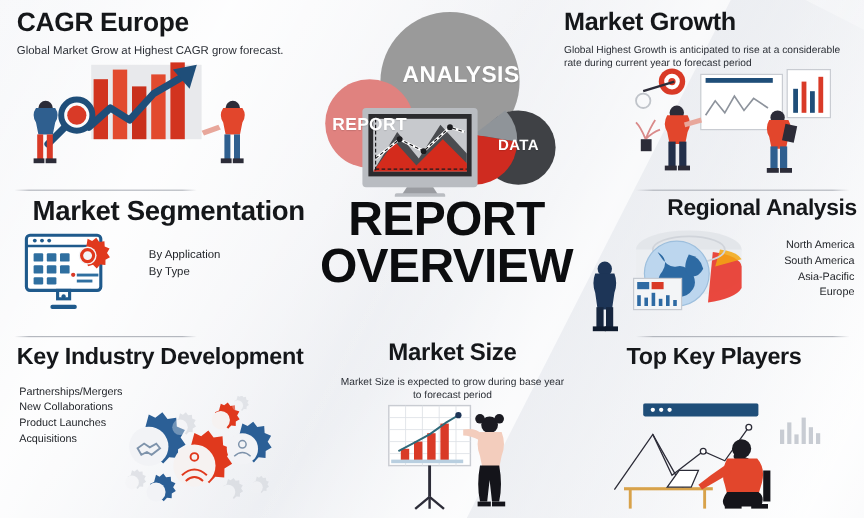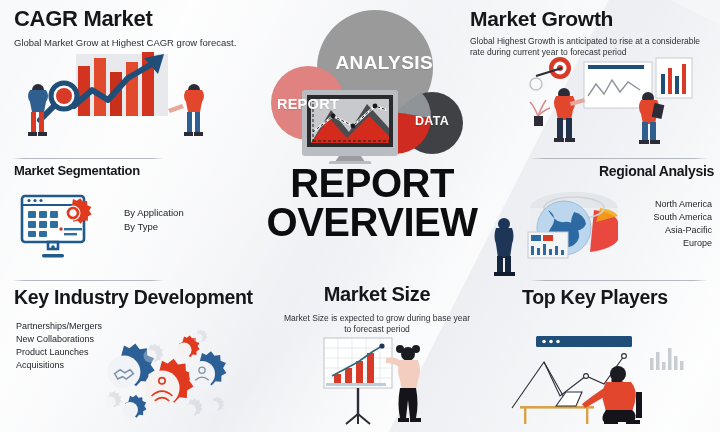--- a/index.html
+++ b/index.html
@@ -86,21 +86,21 @@
 <body>
 
 <div id="stage">
 
   <div class="sheen a"></div>
   <div class="sheen b"></div>
   <div class="sheen c"></div>
   <div class="sheen d"></div>
 
   <div class="panel" style="left:14px;top:8px;width:240px;height:150px;">
-    <h2 class="title" style="font-size:22px;">CAGR Market</h2>
+    <h2 class="title" style="font-size:22px;">CAGR Europe</h2>
     <p class="sub" style="margin-top:7px;font-size:9.5px;width:225px;">Global Market Grow at Highest CAGR grow forecast.</p>
 
     <svg width="235" height="95" viewBox="0 0 235 95" style="position:absolute;left:2px;top:42px;">
 
       <rect x="60" y="4" width="92" height="62" fill="#e8e9ec"></rect>
 
       <rect x="62" y="16" width="12" height="50" fill="#d2341f"></rect>
       <rect x="78" y="8" width="12" height="58" fill="#e24a2e"></rect>
       <rect x="94" y="22" width="12" height="44" fill="#c9301c"></rect>
       <rect x="110" y="12" width="12" height="54" fill="#e24a2e"></rect>
@@ -168,21 +168,21 @@
 
       <path d="M16 60 q4 -10 8 -16 M16 60 q-4 -10 -8 -14 M16 60 q6 -6 12 -8" stroke="#d98a8a" stroke-width="1.5" fill="none"></path>
       <rect x="12" y="60" width="9" height="10" fill="#2c2c38"></rect>
     </svg>
   </div>
 
   <div class="rule" style="left:12px;top:158px;width:152px;"></div>
   <div class="rule" style="left:530px;top:158px;width:178px;"></div>
 
   <div class="panel" style="left:14px;top:164px;width:240px;height:105px;">
-    <h2 class="title" style="font-size:13px;">Market Segmentation</h2>
+    <h2 class="title" style="font-size:23px;text-align:right;">Market Segmentation</h2>
 
     <svg width="84" height="68" viewBox="0 0 84 68" style="position:absolute;left:4px;top:28px;">
       <rect x="4" y="4" width="62" height="46" rx="3" fill="#ffffff" stroke="#1f5a8c" stroke-width="2.6"></rect>
       <line x1="4" y1="13" x2="66" y2="13" stroke="#1f5a8c" stroke-width="2"></line>
       <circle cx="11" cy="8.5" r="1.6" fill="#1f5a8c"></circle>
       <circle cx="17" cy="8.5" r="1.6" fill="#1f5a8c"></circle>
       <circle cx="23" cy="8.5" r="1.6" fill="#1f5a8c"></circle>
       <g fill="#2f6fa0">
         <rect x="10" y="19" width="8" height="7" rx="1"></rect>
           <rect x="21" y="19" width="8" height="7" rx="1"></rect>
@@ -207,21 +207,21 @@
       </g>
     </svg>
 
     <ul class="bullets" style="position:absolute;left:110px;top:42px;font-size:9.5px;line-height:21px;">
       <li>By Application</li>
       <li>By Type</li>
     </ul>
   </div>
 
   <div class="panel" style="left:470px;top:164px;width:244px;height:105px;text-align:right;">
-    <h2 class="title" style="font-size:14px;">Regional Analysis</h2>
+    <h2 class="title" style="font-size:19px;">Regional Analysis</h2>
 
     <svg width="142" height="92" viewBox="0 0 142 92" style="position:absolute;left:20px;top:24px;">
 
       <ellipse cx="84" cy="20" rx="44" ry="16" fill="#e3e6ea"></ellipse>
       <path d="M40 20 v22 a44 16 0 0 0 88 0 v-22z" fill="#eceef1"></path>
       <path d="M104 22 a32 13 0 0 1 24 12 v18 a40 16 0 0 1 -28 12z" fill="#e8352a" opacity=".9"></path>
       <path d="M110 20 a28 11 0 0 1 18 8 l-22 6z" fill="#f3a712" opacity=".85"></path>
       <ellipse cx="84" cy="20" rx="30" ry="11" fill="none" stroke="#d0d4da" stroke-width="1.5"></ellipse>
 
       <circle cx="74" cy="40" r="27" fill="#bcd6ee"></circle>

